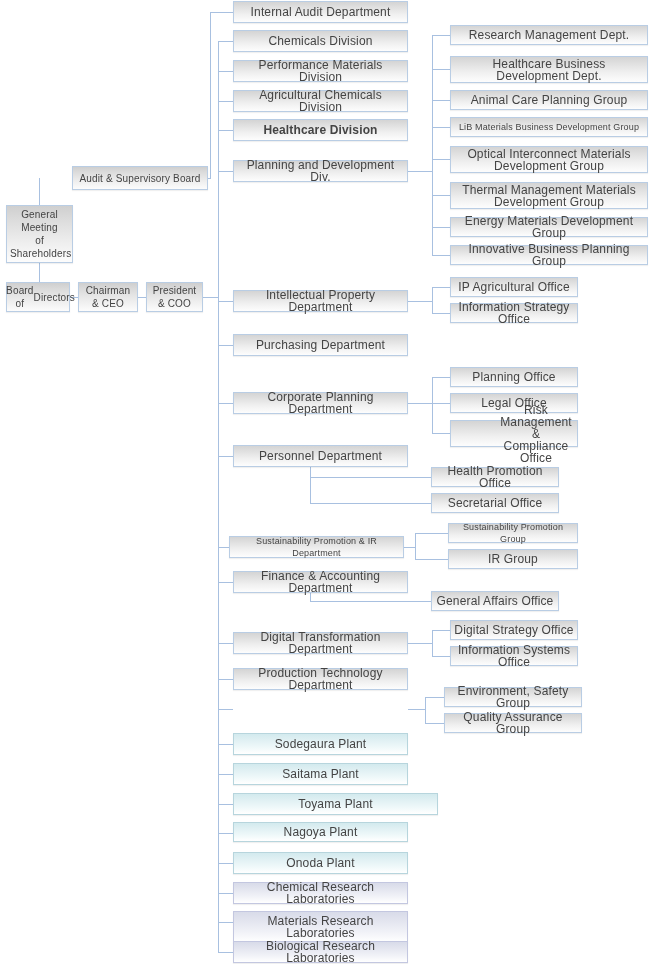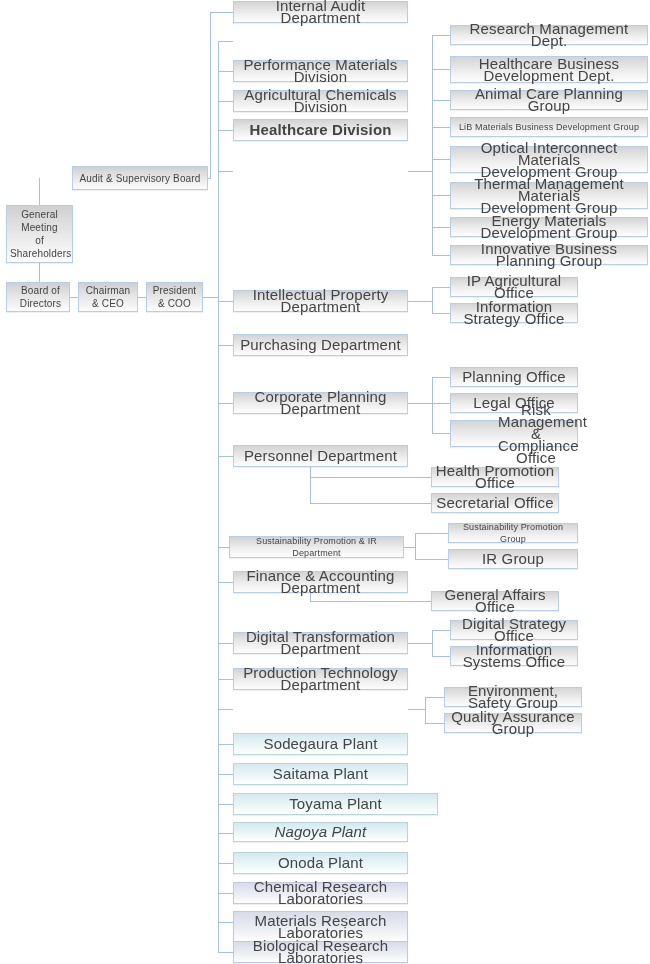--- a/index.html
+++ b/index.html
@@ -33,21 +33,21 @@
   
   .node {
     position: absolute;
     box-sizing: border-box;
     border: 1px solid #b9cde4;
     display: flex;
     align-items: center;
     justify-content: center;
     text-align: center;
     color: #444444;
-    font-size: 15px;
+    font-size: 12px;
     line-height: 12px;
     letter-spacing: 0.15px;
     padding: 0 3px;
     background: linear-gradient(to bottom, #d4d4d4 0%, #dedede 22%, #f0f0f0 62%, #fdfdfd 100%);
     box-shadow: 0 1px 1px rgba(0,0,0,0.06);
   }
   .node .lbl { display: block; width: 100%; }
 
   
   .node.gov {
@@ -159,49 +159,55 @@
     <span class="lbl">Audit &amp; Supervisory Board</span>
   </div>
 
   <div class="node gov" style="left:6px; top:205px; width:67px; height:58px; flex-direction:column;">
     <span class="lbl">General</span>
     <span class="lbl">Meeting</span>
     <span class="lbl">of</span>
     <span class="lbl">Shareholders</span>
   </div>
 
-  <div class="node gov" style="left:6px; top:282px; width:64px; height:30px; flex-direction:column;padding-left:8px;">
+  <div class="node gov" style="left:6px; top:282px; width:64px; height:30px; flex-direction:row;padding-left:8px;">
     <span class="lbl">Board of</span>
     <span class="lbl">Directors</span>
   </div>
 
   <div class="node gov" style="left:78px; top:282px; width:60px; height:30px; flex-direction:column;">
     <span class="lbl">Chairman</span>
     <span class="lbl">&amp; CEO</span>
   </div>
 
   <div class="node gov" style="left:146px; top:282px; width:57px; height:30px; flex-direction:column;">
     <span class="lbl">President</span>
     <span class="lbl">&amp; COO</span>
   </div>
 
   <div class="node" style="left:233px; top:1px; width:175px; height:22px;">
     <span class="lbl">Internal Audit Department</span>
   </div>
 
+  <div class="node" style="left:233px; top:30px; width:175px; height:22px;">
+    <span class="lbl">Chemicals Division</span>
+  </div>
   <div class="node" style="left:233px; top:60px; width:175px; height:22px;">
     <span class="lbl">Performance Materials Division</span>
   </div>
   <div class="node" style="left:233px; top:90px; width:175px; height:22px;">
     <span class="lbl">Agricultural Chemicals Division</span>
   </div>
   <div class="node" style="left:233px; top:119px; width:175px; height:22px;font-weight:bold;">
     <span class="lbl">Healthcare Division</span>
   </div>
 
+  <div class="node" style="left:233px; top:160px; width:175px; height:22px;">
+    <span class="lbl">Planning and Development Div.</span>
+  </div>
 
   <div class="node" style="left:233px; top:290px; width:175px; height:22px;">
     <span class="lbl">Intellectual Property Department</span>
   </div>
   <div class="node" style="left:233px; top:334px; width:175px; height:22px;">
     <span class="lbl">Purchasing Department</span>
   </div>
   <div class="node" style="left:233px; top:392px; width:175px; height:22px;">
     <span class="lbl">Corporate Planning Department</span>
   </div>
@@ -223,21 +229,21 @@
 
   <div class="node plant" style="left:233px; top:733px; width:175px; height:22px;">
     <span class="lbl">Sodegaura Plant</span>
   </div>
   <div class="node plant" style="left:233px; top:763px; width:175px; height:22px;">
     <span class="lbl">Saitama Plant</span>
   </div>
   <div class="node plant" style="left:233px; top:793px; width:205px; height:22px;">
     <span class="lbl">Toyama Plant</span>
   </div>
-  <div class="node plant" style="left:233px; top:822px; width:175px; height:20px;font-style:italic;">
+  <div class="node plant" style="left:233px; top:822px; width:175px; height:20px;">
     <span class="lbl">Nagoya Plant</span>
   </div>
   <div class="node plant" style="left:233px; top:852px; width:175px; height:22px;">
     <span class="lbl">Onoda Plant</span>
   </div>
 
   <div class="node lab" style="left:233px; top:882px; width:175px; height:22px;">
     <span class="lbl">Chemical Research Laboratories</span>
   </div>
   <div class="node lab" style="left:233px; top:911px; width:175px; height:32px;">

